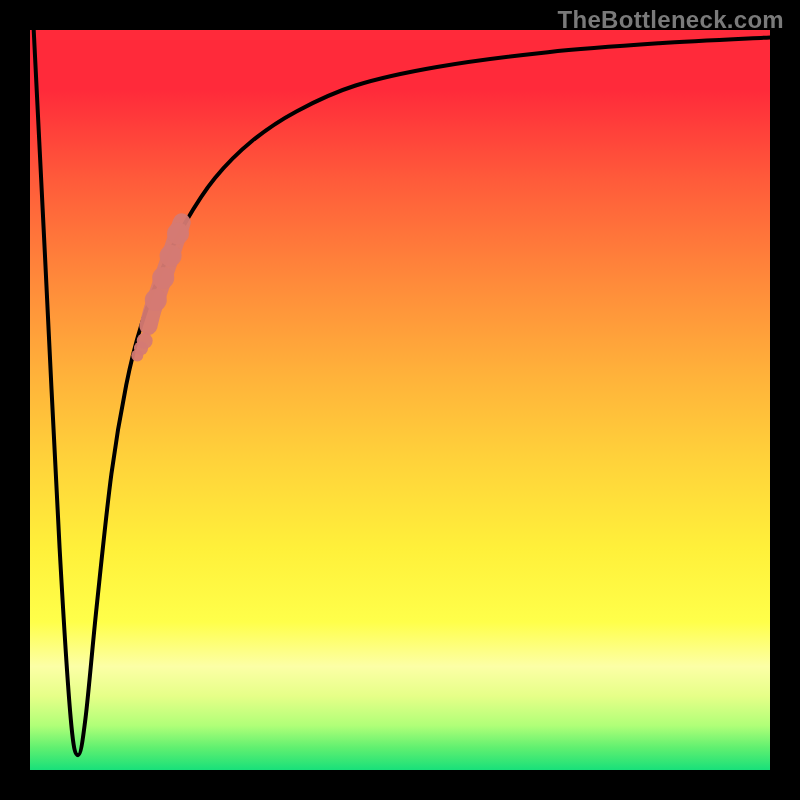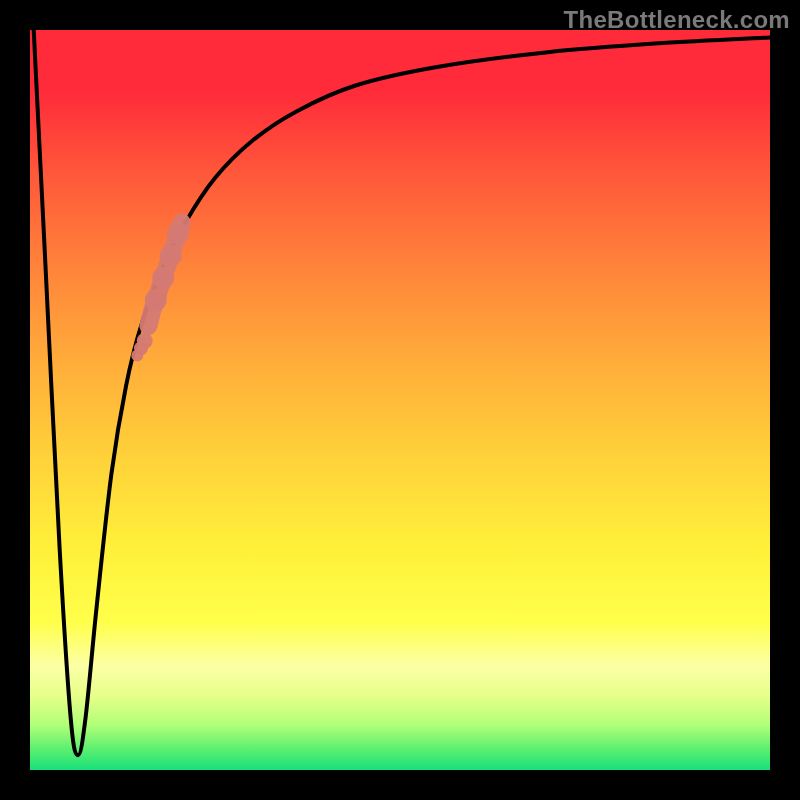--- a/index.html
+++ b/index.html
@@ -43,21 +43,21 @@
   .plot-area svg {
     position: absolute;
     left: 0;
     top: 0;
     width: 740px;
     height: 740px;
   }
   .watermark {
     position: absolute;
     top: 6px;
-    right: 10px;
+    right: 16px;
     font-size: 24px;
     font-weight: 600;
     color: #7a7a7a;
     letter-spacing: 0.3px;
     user-select: none;
   }
 </style>
 </head>
 <body>
 

